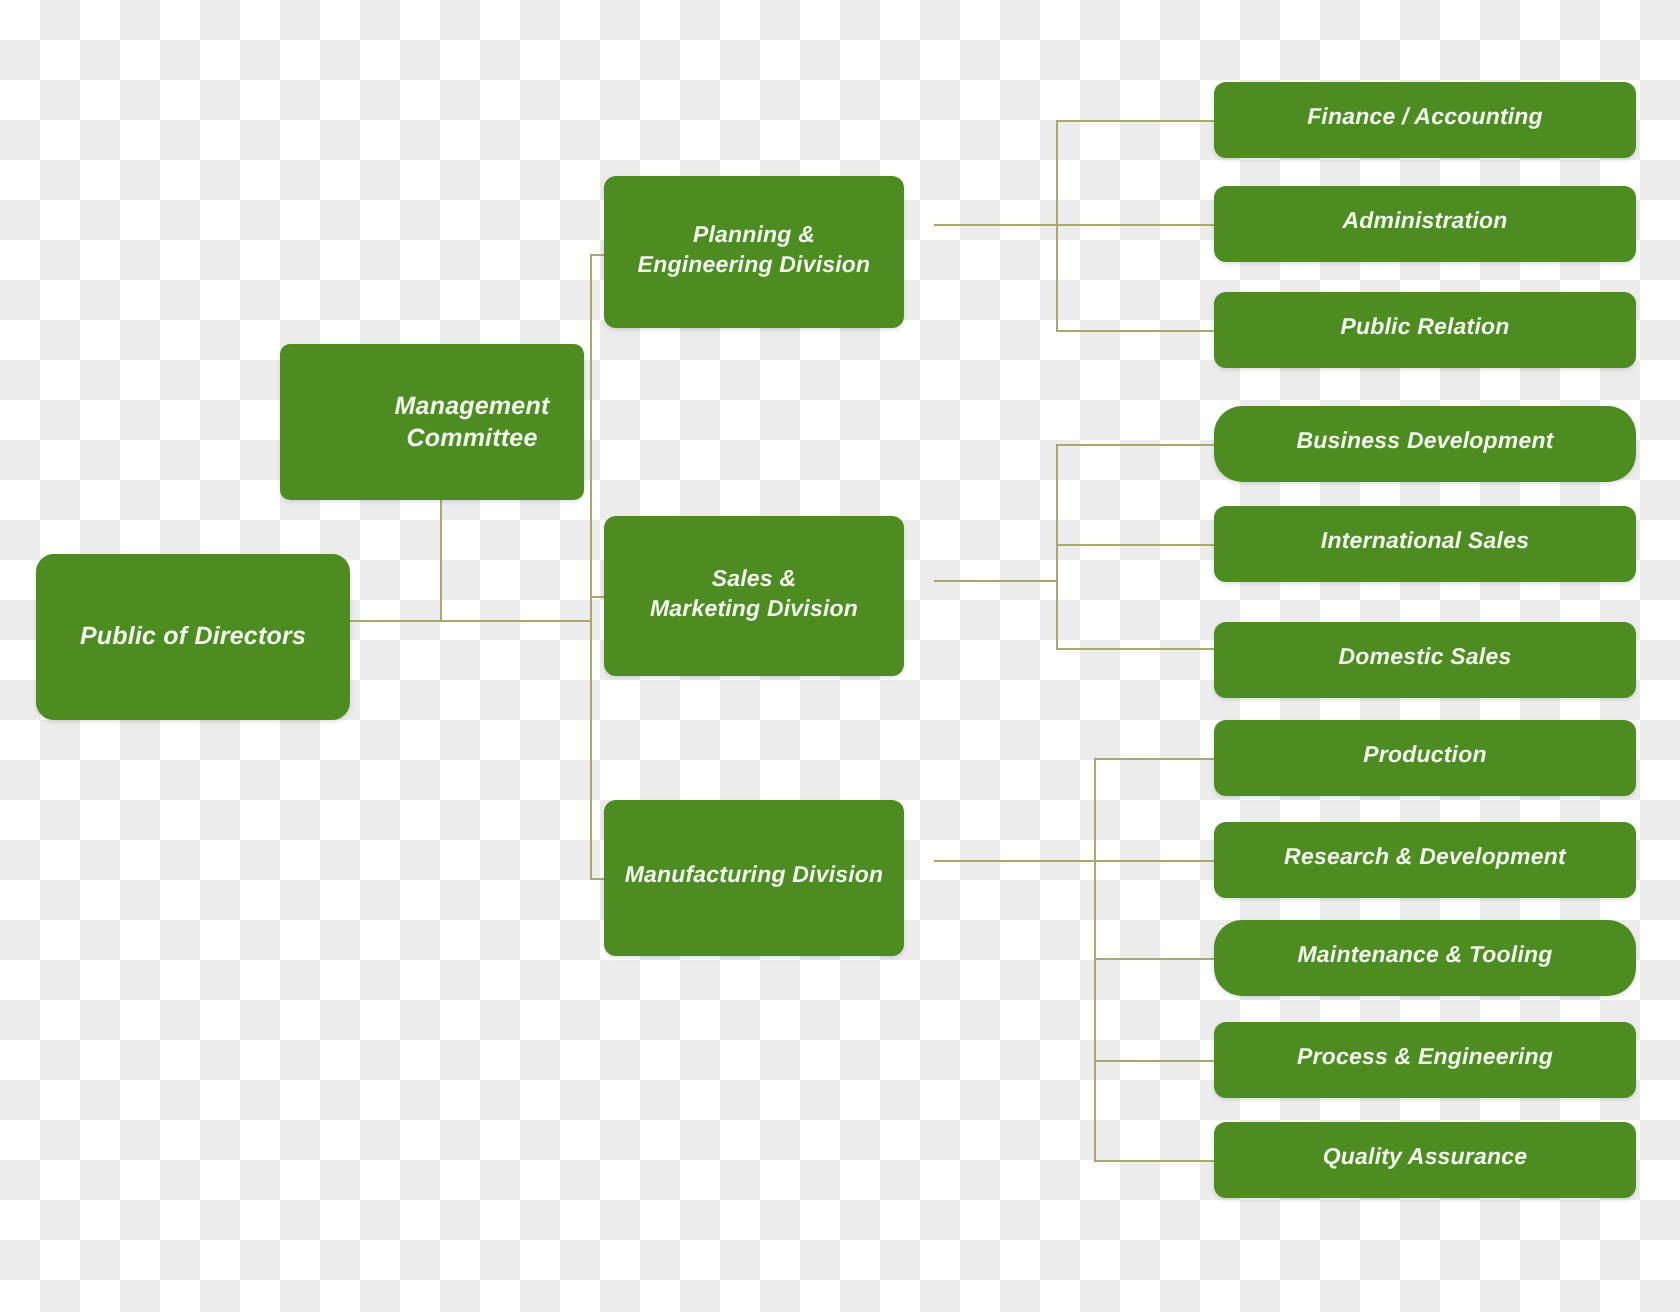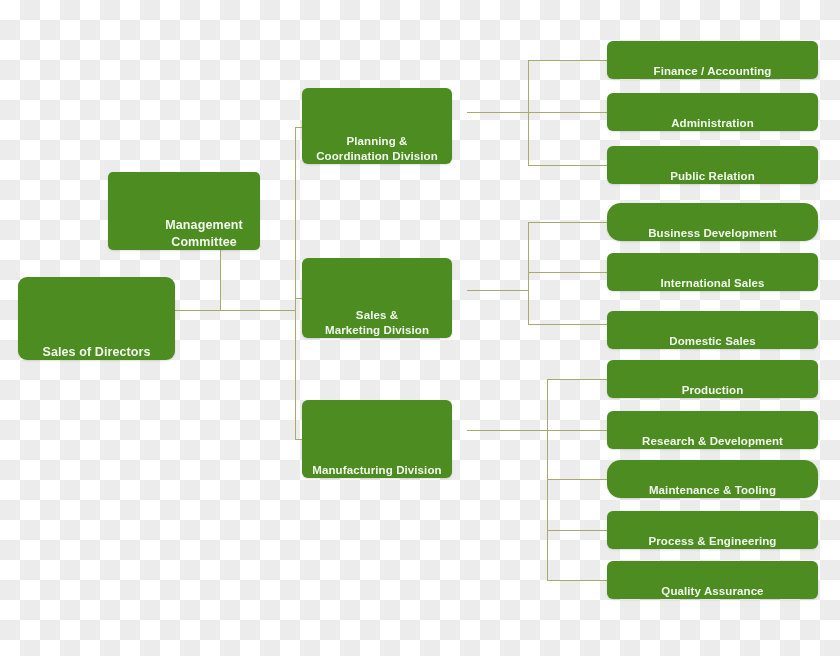--- a/index.html
+++ b/index.html
@@ -37,39 +37,40 @@
   .conn.h { height: 1px; }
   .conn.v { width: 1px; }
 
   
   .node {
     position: absolute;
     background: #4c8c20;
     border-radius: 7px;
     color: #f2f7ee;
     display: flex;
-    align-items: flex-end;
+    align-items: center;
     justify-content: center;
     text-align: center;
     line-height: 1.32;
     z-index: 3;
     box-shadow: 0 1px 2px rgba(0,0,0,0.12);
     letter-spacing: 0.1px;
+    font-style: italic;
   }
   .node span { display: block; }
 
   .node.root {
     left: 18px; top: 277px;
     width: 157px; height: 83px;
     font-size: 12.5px;
     font-weight: bold;
     border-radius: 9px;
   }
   .node.committee {
-    left: 108px; top: 172px;
+    left: 140px; top: 172px;
     width: 152px; height: 78px;
     font-size: 12.5px;
     font-weight: bold;
     border-radius: 5px;
     padding-left: 40px;
   }
   .node.division {
     left: 302px;
     width: 150px;
     font-size: 11.5px;
@@ -118,34 +119,34 @@
 
   <div class="conn h" style="left: 467px; top: 430px; width: 81px; background: rgb(169, 169, 109);"></div>
   <div class="conn v" style="left: 547px; top: 379px; height: 202px; background: rgb(169, 169, 109);"></div>
   <div class="conn h" style="left: 547px; top: 379px; width: 61px; background: rgb(169, 169, 109);"></div>
   <div class="conn h" style="left: 547px; top: 430px; width: 61px; background: rgb(169, 169, 109);"></div>
   <div class="conn h" style="left: 547px; top: 479px; width: 61px; background: rgb(169, 169, 109);"></div>
   <div class="conn h" style="left: 547px; top: 530px; width: 61px; background: rgb(169, 169, 109);"></div>
   <div class="conn h" style="left: 547px; top: 580px; width: 61px; background: rgb(169, 169, 109);"></div>
 
   <div class="node root" style="background: rgb(76, 140, 32); color: rgb(242, 247, 238);">
-    <span>Sales of Directors</span>
+    <span>Public of Directors</span>
   </div>
 
   <div class="node committee" style="background: rgb(76, 140, 32); color: rgb(242, 247, 238);">
     <span>
       <span>Management</span>
       <span>Committee</span>
     </span>
   </div>
 
   <div class="node division d1" style="background: rgb(76, 140, 32); color: rgb(242, 247, 238);">
     <span>
       <span>Planning &amp;</span>
-      <span>Coordination Division</span>
+      <span>Engineering Division</span>
     </span>
   </div>
 
   <div class="node division d2" style="background: rgb(76, 140, 32); color: rgb(242, 247, 238);">
     <span>
       <span>Sales &amp;</span>
       <span>Marketing Division</span>
     </span>
   </div>
 

